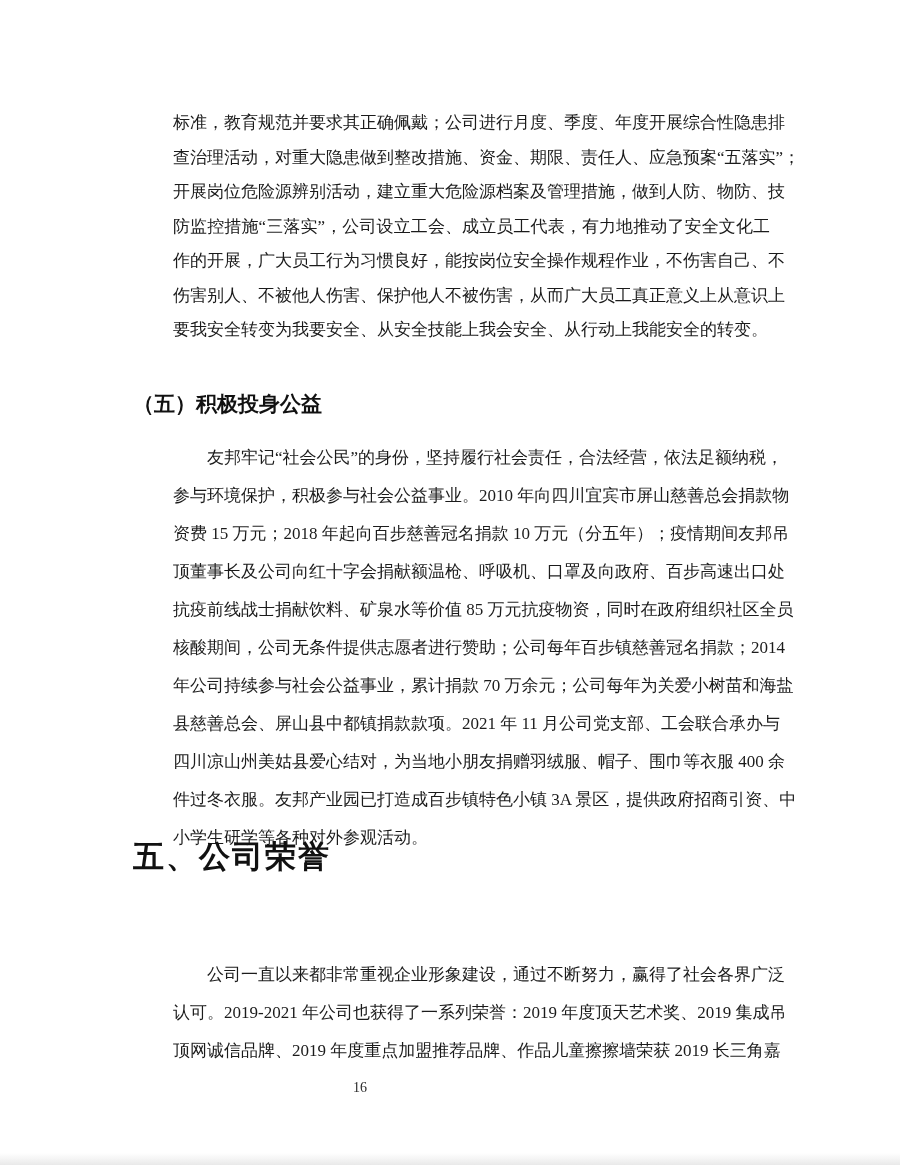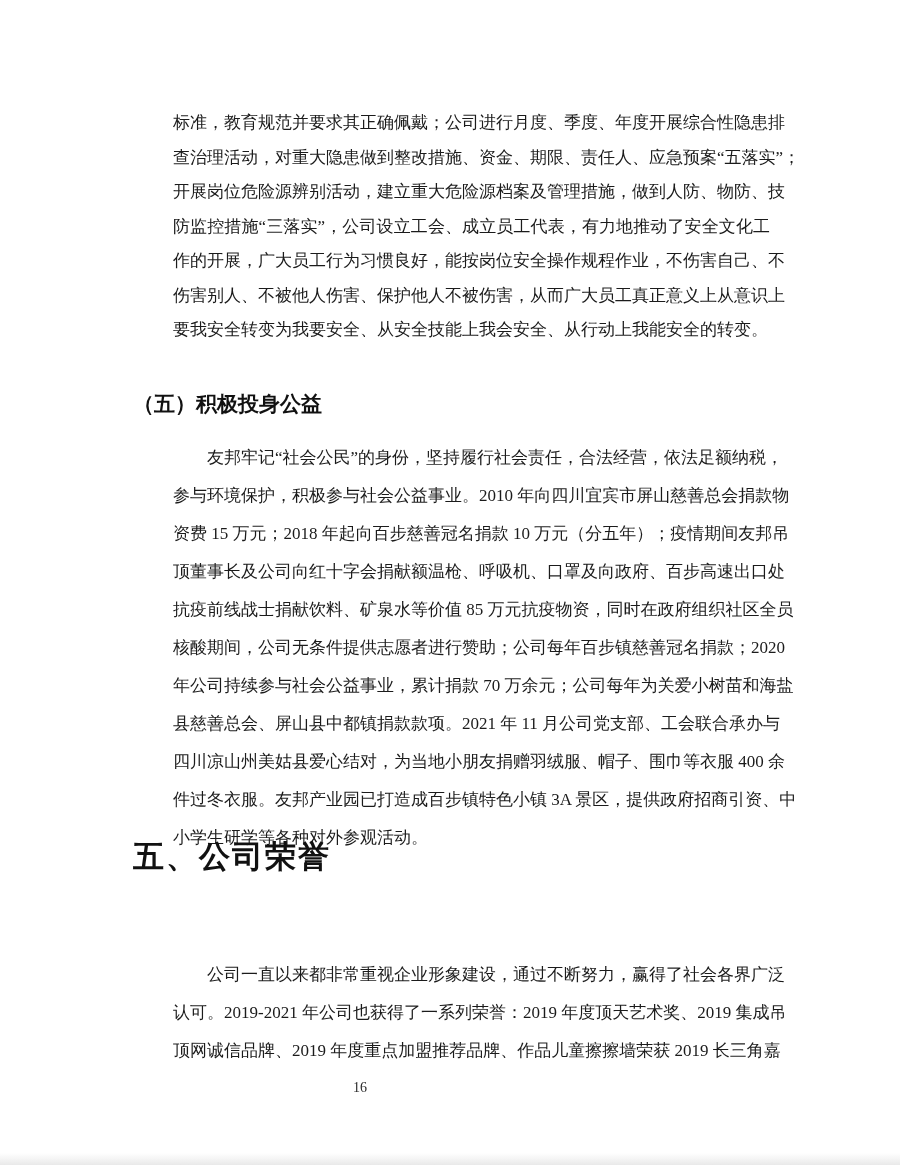--- a/index.html
+++ b/index.html
@@ -90,21 +90,21 @@
     </div>
 
   <h2 class="content-block heading-sub">（五）积极投身公益</h2>
 
   <div class="content-block para para2">
       <div class="tline">　　友邦牢记“社会公民”的身份，坚持履行社会责任，合法经营，依法足额纳税，</div>
       <div class="tline">参与环境保护，积极参与社会公益事业。2010 年向四川宜宾市屏山慈善总会捐款物</div>
       <div class="tline">资费 15 万元；2018 年起向百步慈善冠名捐款 10 万元（分五年）；疫情期间友邦吊</div>
       <div class="tline">顶董事长及公司向红十字会捐献额温枪、呼吸机、口罩及向政府、百步高速出口处</div>
       <div class="tline">抗疫前线战士捐献饮料、矿泉水等价值 85 万元抗疫物资，同时在政府组织社区全员</div>
-      <div class="tline">核酸期间，公司无条件提供志愿者进行赞助；公司每年百步镇慈善冠名捐款；2020</div>
+      <div class="tline">核酸期间，公司无条件提供志愿者进行赞助；公司每年百步镇慈善冠名捐款；2014</div>
       <div class="tline">年公司持续参与社会公益事业，累计捐款 70 万余元；公司每年为关爱小树苗和海盐</div>
       <div class="tline">县慈善总会、屏山县中都镇捐款款项。2021 年 11 月公司党支部、工会联合承办与</div>
       <div class="tline">四川凉山州美姑县爱心结对，为当地小朋友捐赠羽绒服、帽子、围巾等衣服 400 余</div>
       <div class="tline">件过冬衣服。友邦产业园已打造成百步镇特色小镇 3A 景区，提供政府招商引资、中</div>
       <div class="tline tline-end">小学生研学等各种对外参观活动。</div>
     </div>
 
   <h1 class="content-block heading-main">五、公司荣誉</h1>
 
   <div class="content-block para para3">

